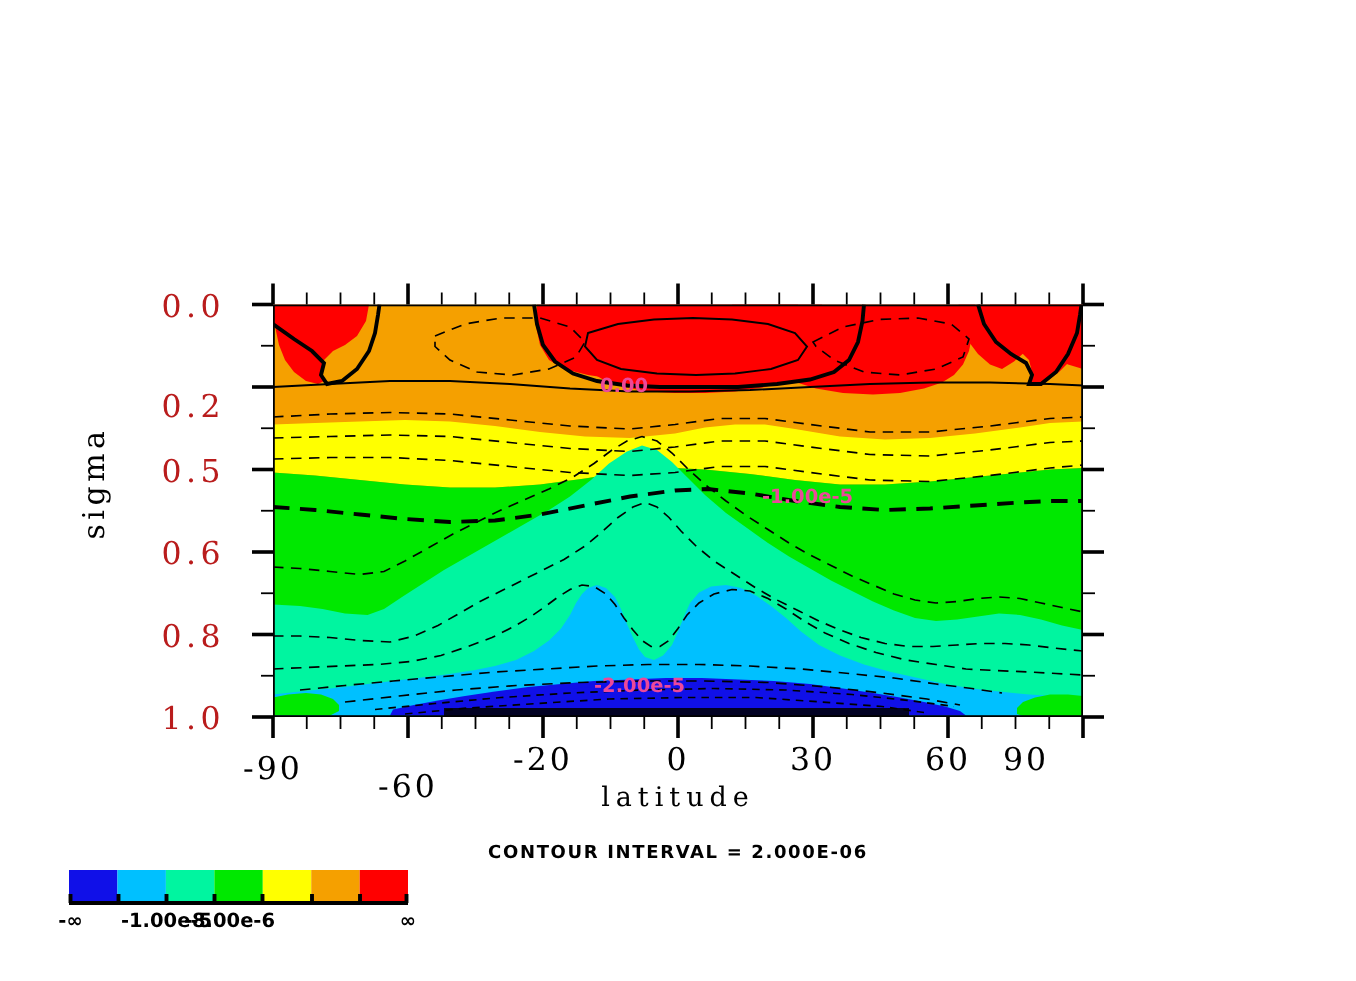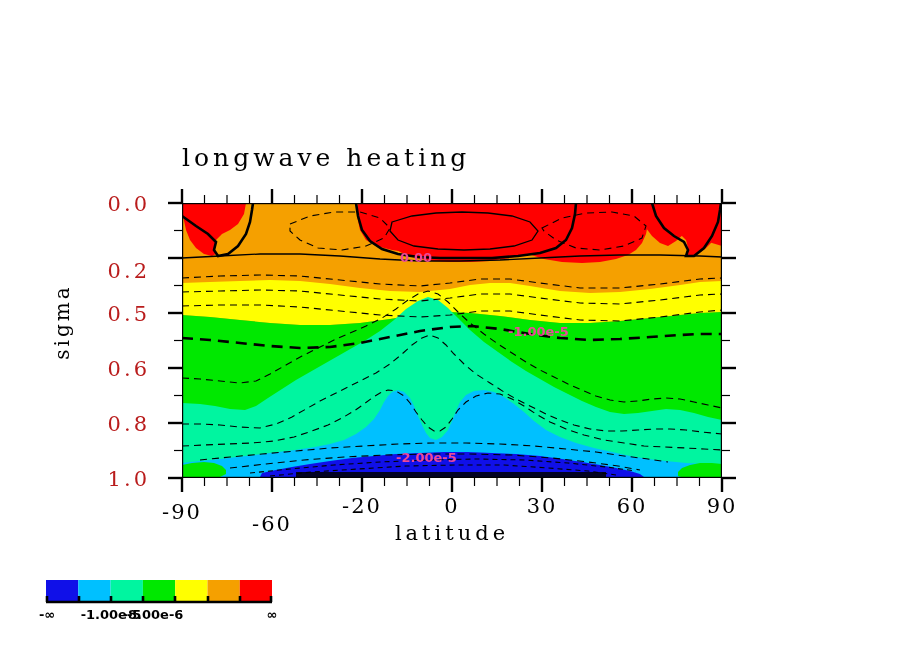--- a/index.html
+++ b/index.html
@@ -45,21 +45,21 @@
     color: #000000;
     white-space: pre;
   }
   #x-axis-title {
     position: absolute;
     left: 182px;
     top: 521px;
     width: 540px;
     text-align: center;
     font-family: "DejaVu Serif", serif;
-    font-size: 21px;
+    font-size: 18px;
     letter-spacing: 4px;
     color: #000000;
     white-space: pre;
   }
   .tick-label-y {
     position: absolute;
     right: 0;
     width: 90px;
     text-align: right;
     font-family: "DejaVu Serif", serif;
@@ -376,43 +376,43 @@
         <line x1="143" y1="602" x2="143" y2="596"></line>
         <line x1="175" y1="602" x2="175" y2="596"></line>
         <line x1="208" y1="602" x2="208" y2="596"></line>
         <line x1="240" y1="602" x2="240" y2="596"></line>
         <line x1="271" y1="602" x2="271" y2="596"></line>
         <line x1="46" y1="602" x2="272" y2="602"></line>
       </g>
     </g>
   </svg>
 
-  <div id="plot-title">longwave heating</div>
 
   <div id="y-axis-title">sigma</div>
   <div id="x-axis-title">latitude</div>
 
   <div class="tick-label-y" style="left:60px;top:192px;">0.0</div>
   <div class="tick-label-y" style="left:60px;top:247px;margin-top:12px;">0.2</div>
   <div class="tick-label-y" style="left:60px;top:302px;">0.5</div>
   <div class="tick-label-y" style="left:60px;top:357px;">0.6</div>
   <div class="tick-label-y" style="left:60px;top:412px;">0.8</div>
   <div class="tick-label-y" style="left:60px;top:467px;">1.0</div>
 
   <div class="tick-label-x" style="left:137px;top:500px;">-90</div>
   <div class="tick-label-x" style="left:227px;top:512px;">-60</div>
   <div class="tick-label-x" style="left:317px;top:494px;">-20</div>
   <div class="tick-label-x" style="left:407px;top:494px;">0</div>
   <div class="tick-label-x" style="left:497px;top:494px;">30</div>
   <div class="tick-label-x" style="left:587px;top:494px;">60</div>
-  <div class="tick-label-x" style="left:677px;top:494px;">90</div>
+  <div class="tick-label-x" style="left:639px;top:494px;">90</div>
 
   <div class="contour-inline-label" style="left:400px;top:250px;">0.00</div>
   <div class="contour-inline-label" style="left:508px;top:324px;">-1.00e-5</div>
   <div class="contour-inline-label" style="left:396px;top:450px;">-2.00e-5</div>
 
+  <div id="contour-interval-note">CONTOUR INTERVAL = 2.000E-06</div>
 
   <div class="cbar-label" style="left:27px;width:40px;">-∞</div>
   <div class="cbar-label" style="left:71px;width:80px;">-1.00e-5</div>
   <div class="cbar-label" style="left:113px;width:80px;">-8.00e-6</div>
   <div class="cbar-label" style="left:252px;width:40px;">∞</div>
 
 </div>
 
 </body></html>

